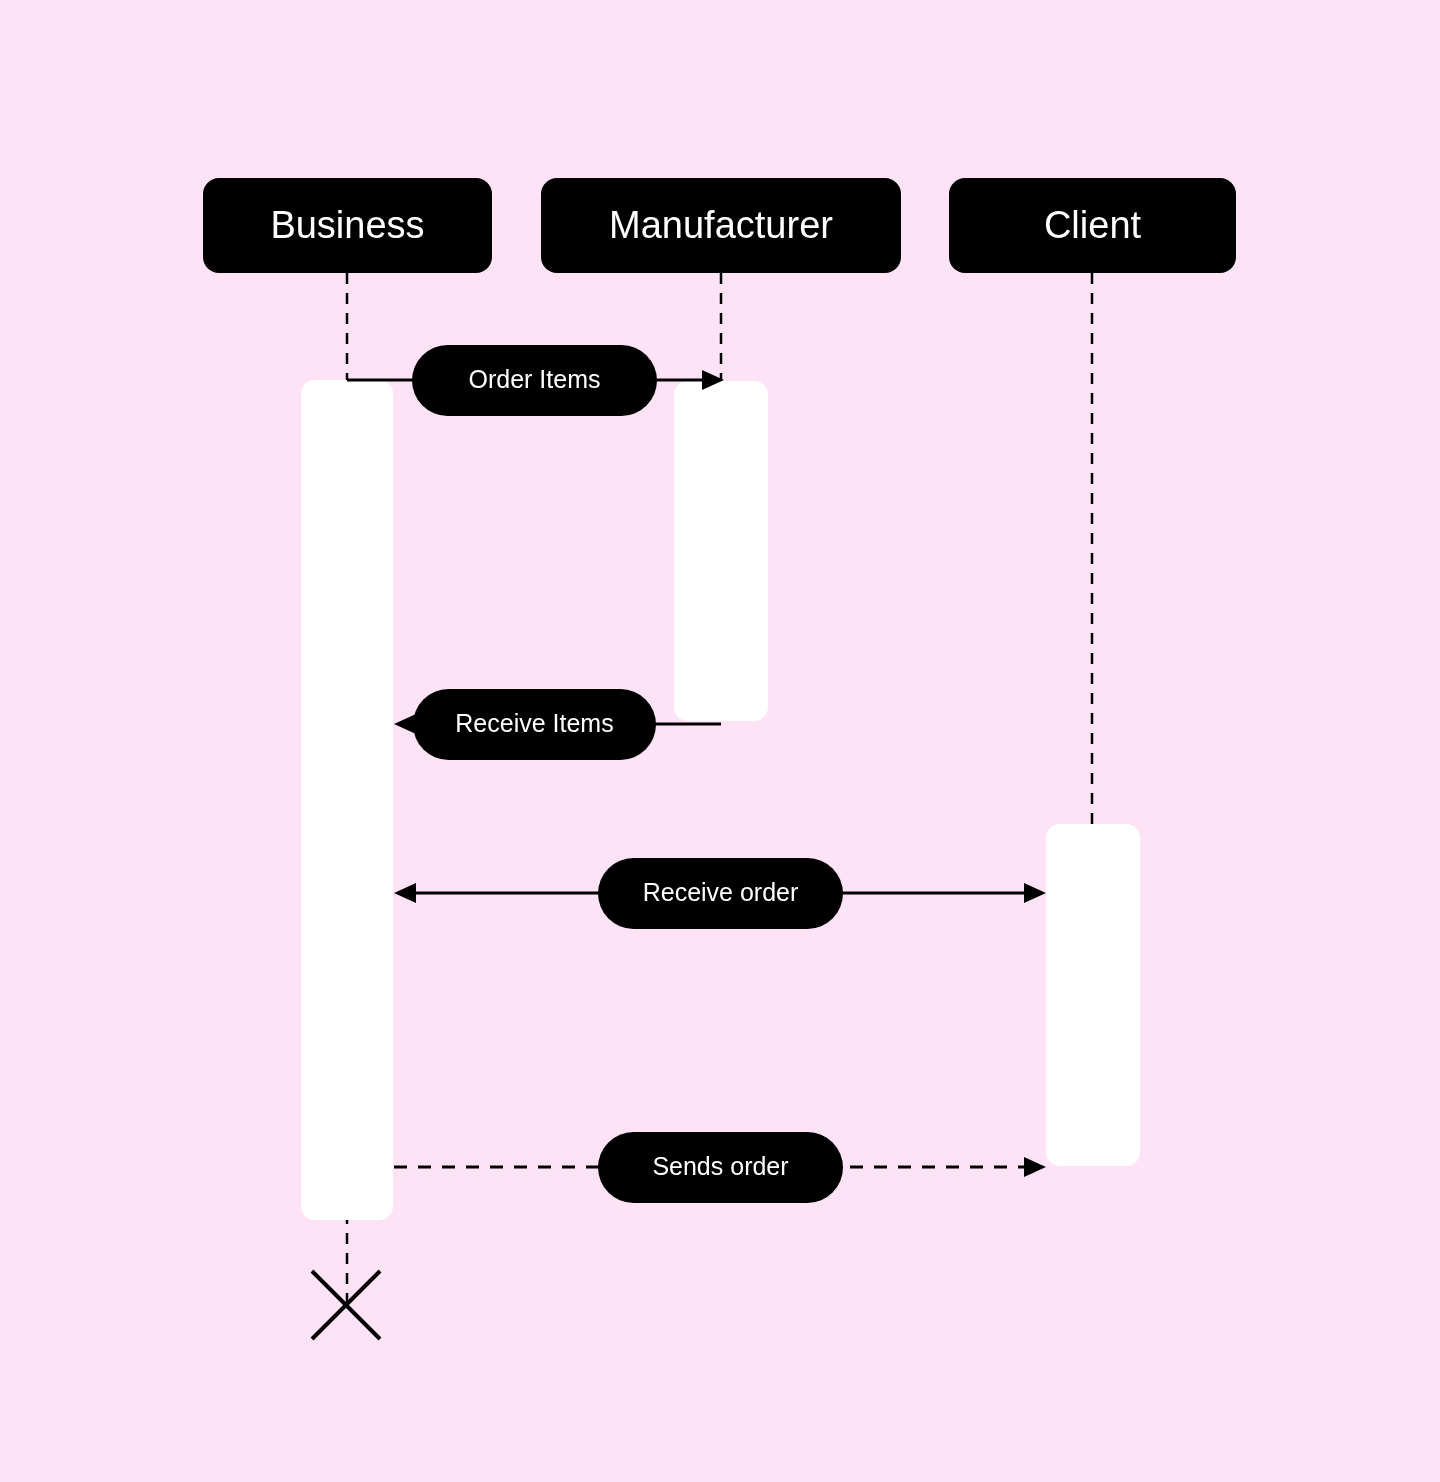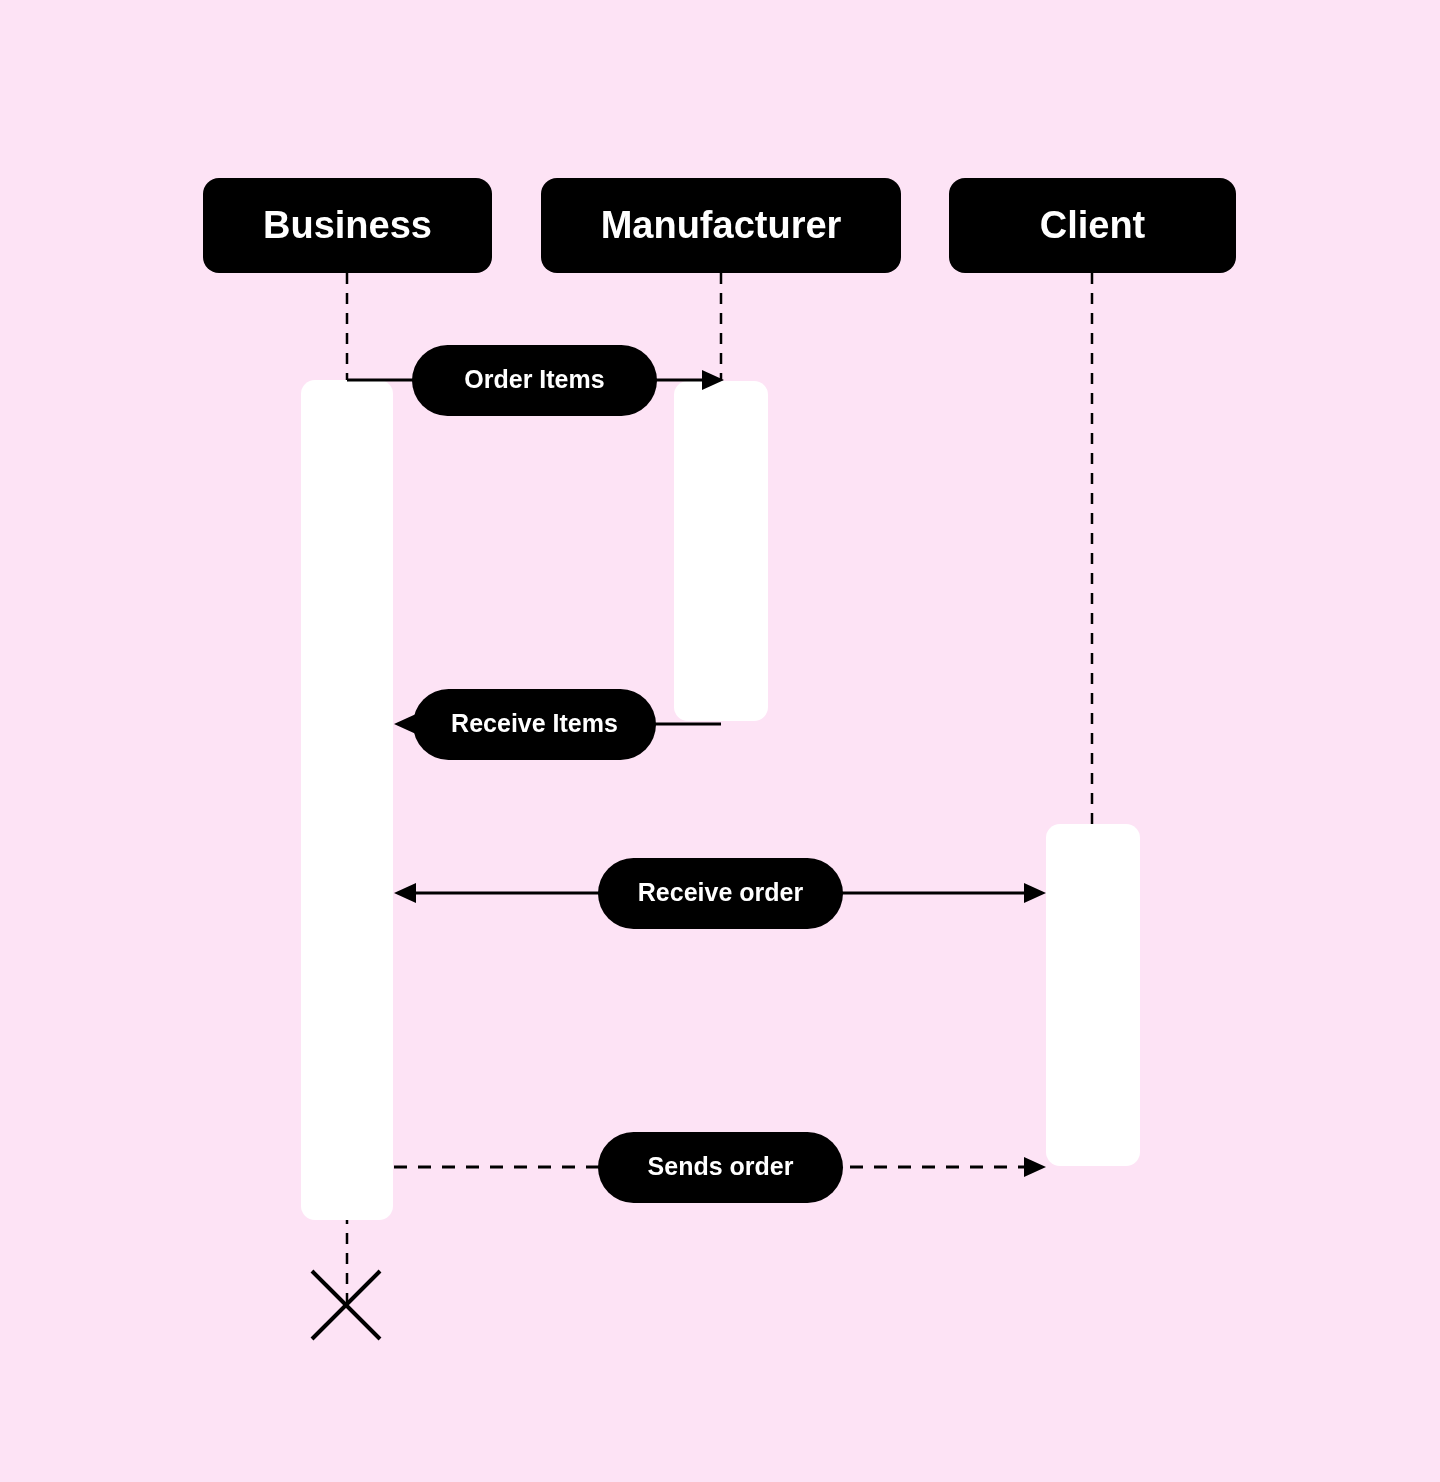--- a/index.html
+++ b/index.html
@@ -10,21 +10,20 @@
     width: 1440px;
     height: 1482px;
     background: #fde3f5;
     font-family: "Liberation Sans", sans-serif;
     overflow: hidden;
   }
   #diagram-root {
     position: relative;
     width: 1440px;
     height: 1076px;
-    font-weight: bold;
   }
   svg.canvas {
     position: absolute;
     left: 0;
     top: 0;
     width: 1440px;
     height: 1482px;
   }
   .participant-label {
     fill: #ffffff;

